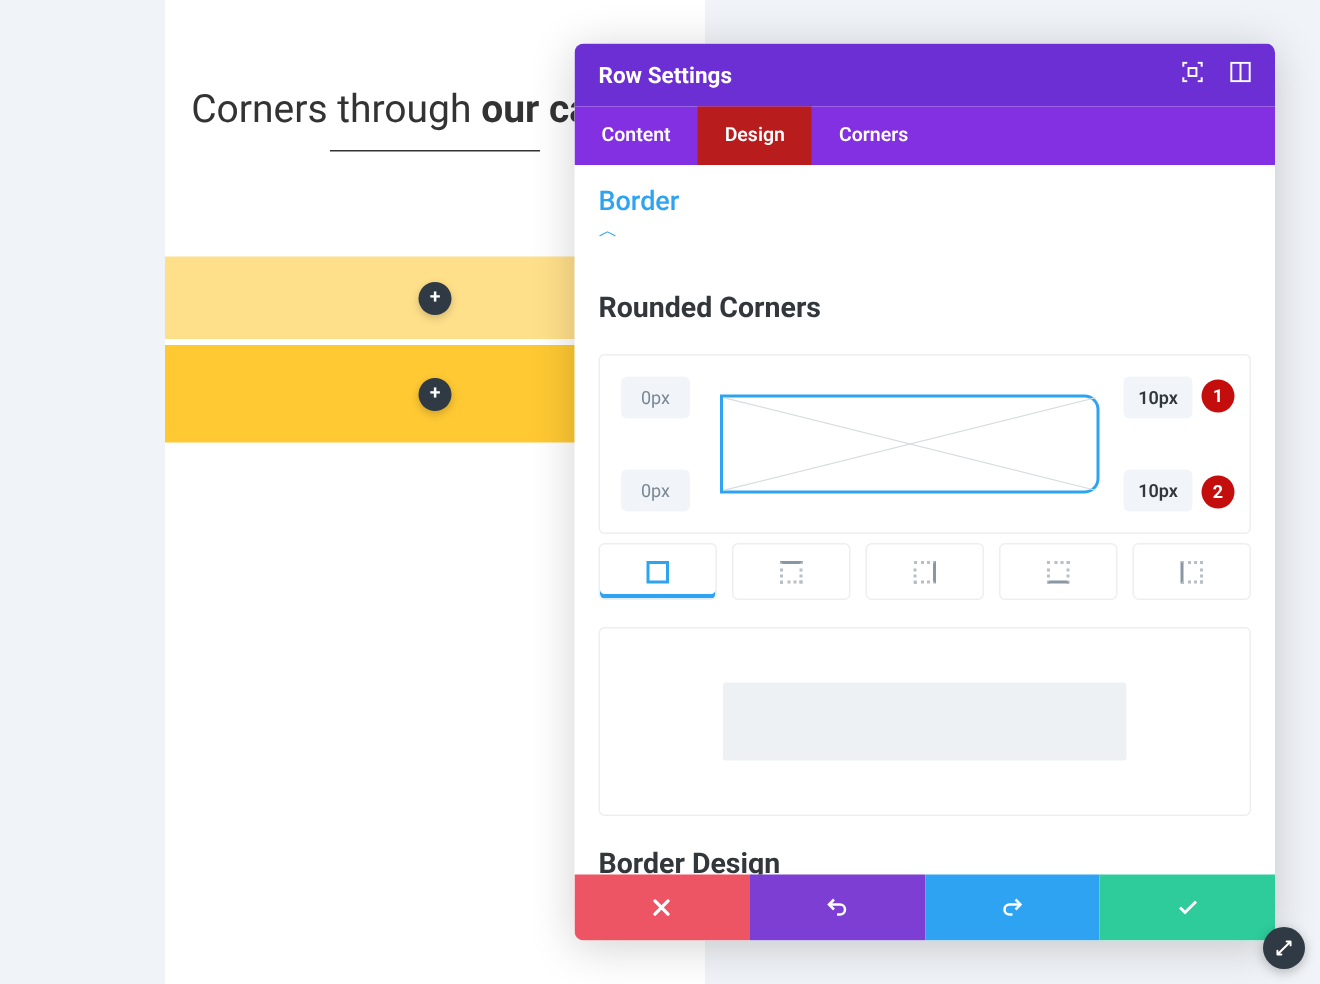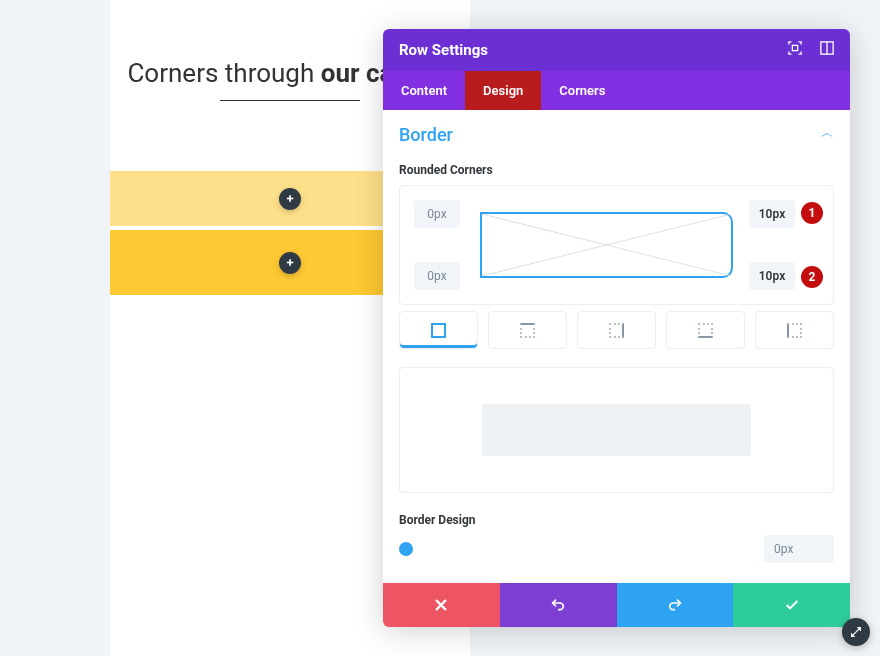--- a/index.html
+++ b/index.html
@@ -116,32 +116,33 @@
     flex: 1;
     overflow-y: hidden;
     padding: 0 16px 10px 16px;
     position: relative;
   }
   .section-header {
     display: flex;
     justify-content: space-between;
     align-items: flex-start;
     padding: 14px 0 10px 0;
+    flex-direction: column;
   }
   .section-title {
     color: #2ea3f2;
     font-size: 18px;
     font-weight: 500;
   }
   .chevron { color: #2ea3f2; font-size: 13px; }
   .field-label {
-    font-size: 12px;
+    font-size: 19px;
     font-weight: 700;
     color: #32373c;
-    margin: 8px 0;
+    margin: 20px 0;
   }
   .rounded-box {
     border: 1px solid #eee;
     border-radius: 4px;
     padding: 16px 10px;
     position: relative;
     height: 120px;
   }
   .corner-input {
     position: absolute;

